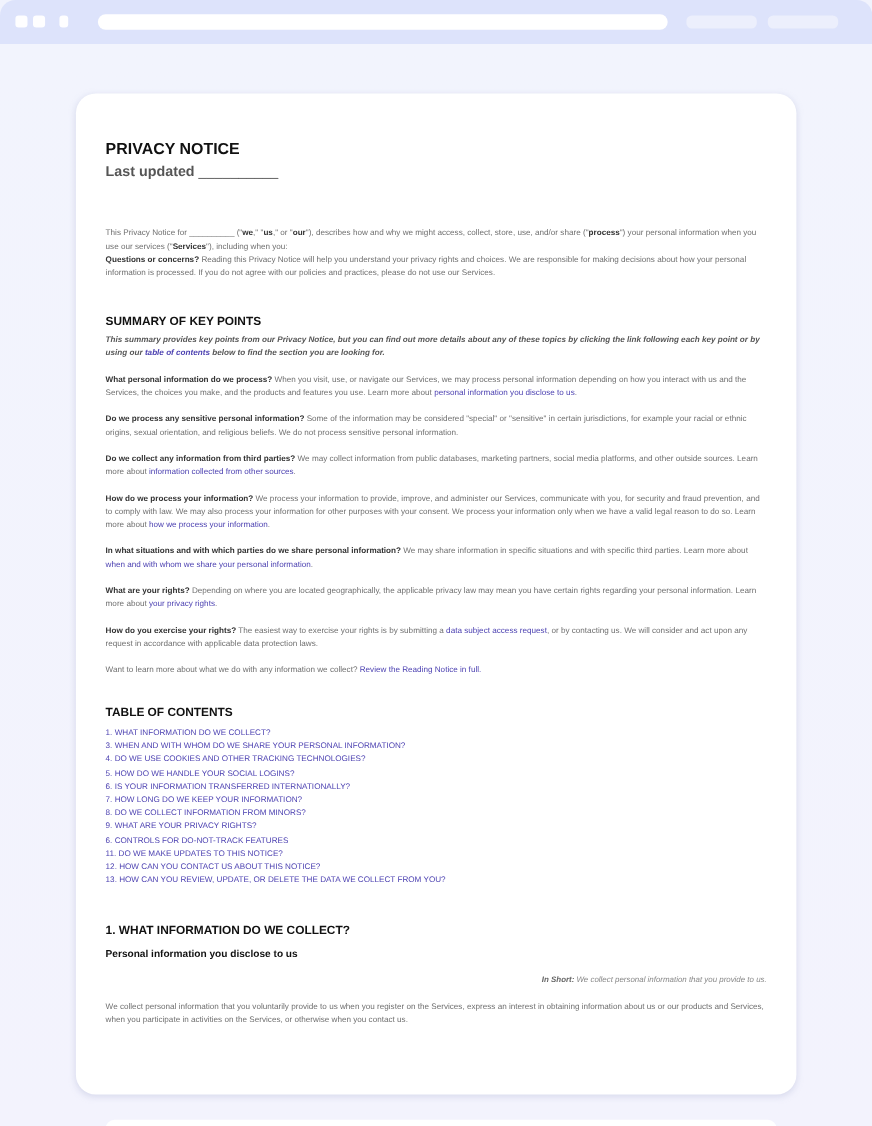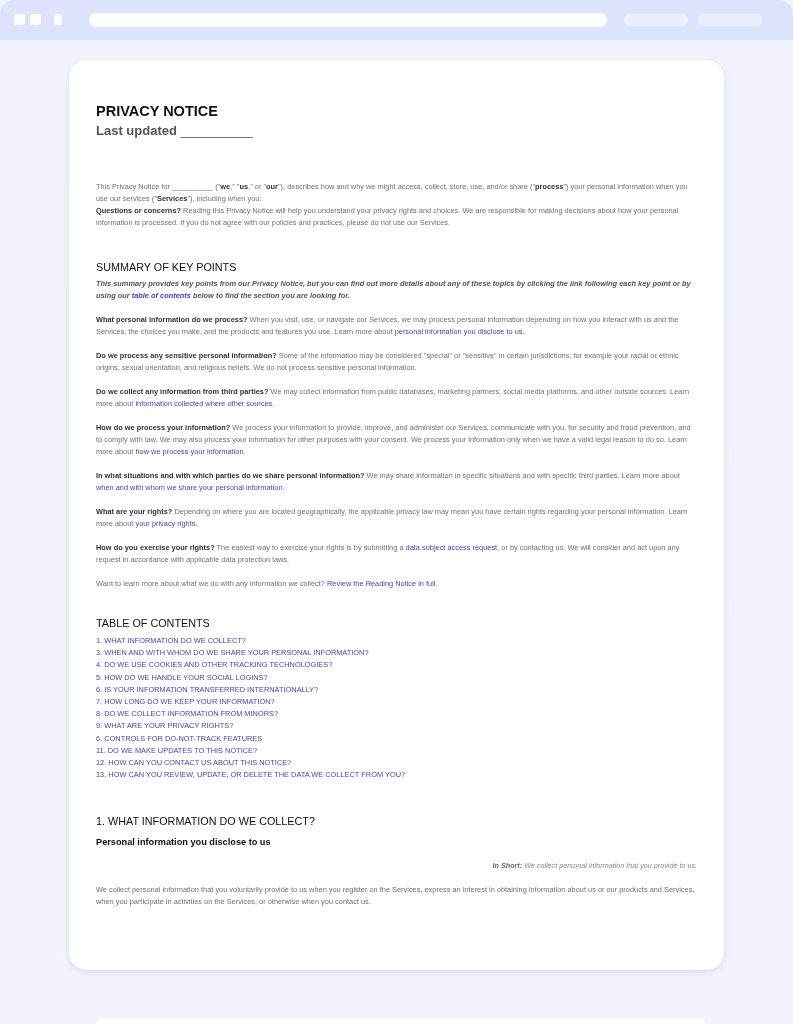--- a/index.html
+++ b/index.html
@@ -32,21 +32,21 @@
     }
     .pill.p1 { left: 624px; }
     .pill.p2 { left: 698px; }
 
     .page-bg {
       position: absolute; left: 0; top: 40px; width: 793px; height: 984px;
       background: linear-gradient(180deg, #f2f4fd 0%, #f3f3fd 100%);
     }
 
     .card {
-      position: absolute; left: 69px; top: 60px; width: 655px; height: 910px;
+      position: absolute; left: 69px; top: 85px; width: 655px; height: 910px;
       background: #ffffff; border-radius: 18px;
       box-shadow: 0 2px 6px rgba(170,175,210,0.35);
       padding: 42px 27px 0 27px;
       overflow: hidden;
       color: #6f6f6f;
       font-size: 7.4px;
       line-height: 12px;
     }
     .bottom-card {
       position: absolute; left: 96px; top: 1018px; width: 610px; height: 20px;
@@ -59,21 +59,21 @@
     }
     .updated {
       font-size: 13px; color: #555; font-weight: bold; margin-bottom: 44px;
     }
     .updated .blank { font-weight: normal; }
     p { margin: 0; }
     b { color: #333; }
     .link { color: #4a3fb0; cursor: pointer; }
     .intro { margin-bottom: 0; }
     h2 {
-      font-size: 10.8px; line-height: 14px; color: #111; font-weight: normal;
+      font-size: 10.8px; line-height: 14px; color: #111; font-weight: bold;
     }
     .h2-summary { margin-top: 31px; margin-bottom: 4px; }
     .summary-intro { font-style: italic; font-weight: bold; color: #555; margin-bottom: 12px; }
     .summary-intro .link { font-style: italic; }
     .kp { margin-bottom: 12px; }
     .h2-toc { margin-top: 26px; margin-bottom: 5px; }
     .toc-item { color: #4a3fb0; line-height: 12.2px; font-size: 7.4px; cursor: pointer; }
     .h2-sec1 { margin-top: 33px; margin-bottom: 8px; }
     h3 {
       font-size: 9.2px; line-height: 12px; color: #111; font-weight: bold; margin-bottom: 12px;
@@ -114,21 +114,21 @@
     <span>This summary provides key points from our Privacy Notice, but you can find out more details about any of these topics by clicking the link following each key point or by using our </span><span class="link">table of contents</span><span> below to find the section you are looking for.</span>
   </p>
 
   <p class="kp">
     <b>What personal information do we process?</b><span> When you visit, use, or navigate our Services, we may process personal information depending on how you interact with us and the Services, the choices you make, and the products and features you use. Learn more about </span><span class="link">personal information you disclose to us</span><span>.</span>
   </p>
   <p class="kp">
     <b>Do we process any sensitive personal information?</b><span> Some of the information may be considered "special" or "sensitive" in certain jurisdictions, for example your racial or ethnic origins, sexual orientation, and religious beliefs. We do not process sensitive personal information.</span>
   </p>
   <p class="kp">
-    <b>Do we collect any information from third parties?</b><span> We may collect information from public databases, marketing partners, social media platforms, and other outside sources. Learn more about </span><span class="link">information collected where other sources</span><span>.</span>
+    <b>Do we collect any information from third parties?</b><span> We may collect information from public databases, marketing partners, social media platforms, and other outside sources. Learn more about </span><span class="link">information collected from other sources</span><span>.</span>
   </p>
   <p class="kp">
     <b>How do we process your information?</b><span> We process your information to provide, improve, and administer our Services, communicate with you, for security and fraud prevention, and to comply with law. We may also process your information for other purposes with your consent. We process your information only when we have a valid legal reason to do so. Learn more about </span><span class="link">how we process your information</span><span>.</span>
   </p>
   <p class="kp">
     <b>In what situations and with which parties do we share personal information?</b><span> We may share information in specific situations and with specific third parties. Learn more about </span><span class="link">when and with whom we share your personal information</span><span>.</span>
   </p>
   <p class="kp">
     <b>What are your rights?</b><span> Depending on where you are located geographically, the applicable privacy law may mean you have certain rights regarding your personal information. Learn more about </span><span class="link">your privacy rights</span><span>.</span>
   </p>

